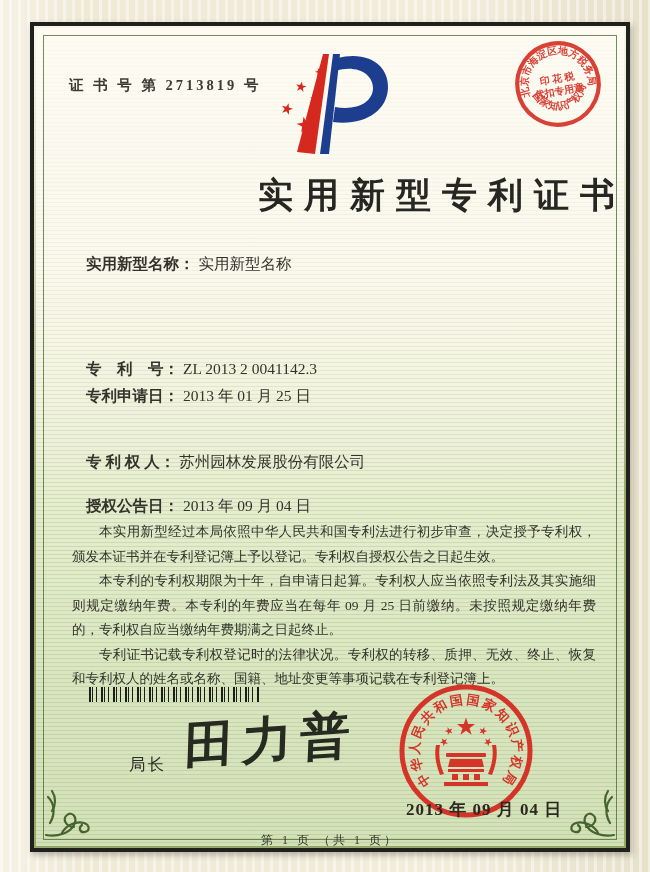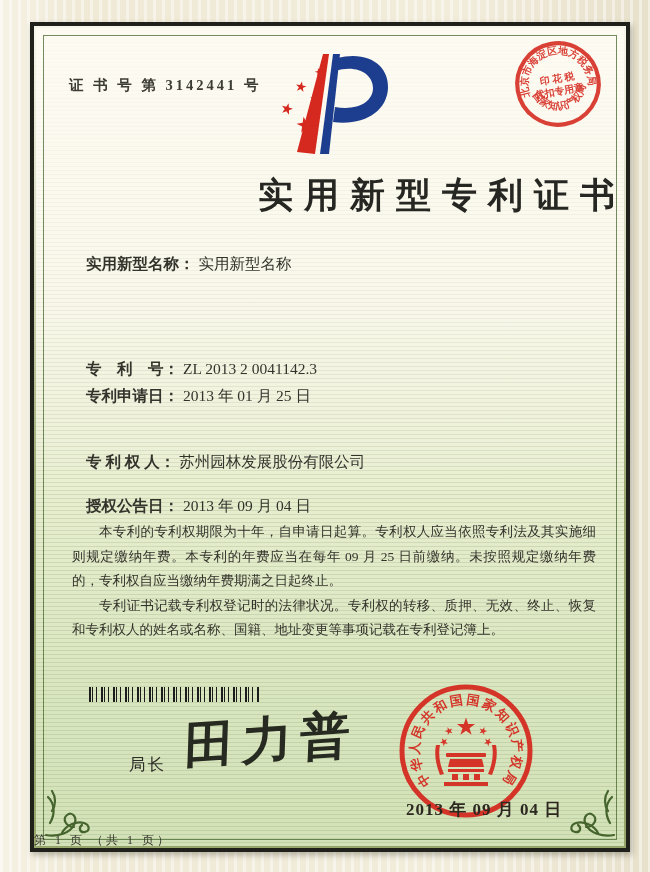--- a/index.html
+++ b/index.html
@@ -71,21 +71,21 @@
     font-size:50px;font-weight:700;color:#262a20;
     transform:rotate(-4deg) skewX(-6deg);letter-spacing:8px;
     font-family:"DejaVu Sans","Liberation Sans",sans-serif;
   }
   .office-seal{position:absolute;left:360px;top:653px;width:144px;height:144px;opacity:.93;}
   .seal-date{
     position:absolute;left:360px;top:772px;width:180px;text-align:center;
     font-size:17px;font-weight:700;color:#2c2820;letter-spacing:1px;z-index:6;
   }
   .footer{
-    position:absolute;left:0;top:806px;width:100%;
+    position:absolute;left:0;top:806px;width:100%;text-align:center;
     font-size:12px;color:#35352c;letter-spacing:3px;
   }
   .seal-text{fill:#d5281e;font-weight:700;}
 </style>
 </head>
 <body>
 
 <div class="page">
   <div class="frame">
     <div class="inner-border"></div>
@@ -102,21 +102,21 @@
       <g stroke="#46642d" fill="none" stroke-width="2.2" stroke-linecap="round">
         <path d="M50,48 C38,50 26,46 22,38 C18,30 24,24 29,28 C34,32 30,40 22,40"></path>
         <path d="M46,36 C40,26 42,16 48,10"></path>
         <path d="M34,46 C30,38 20,34 12,36 C6,38 6,44 11,45 C16,46 18,41 14,38"></path>
         <path d="M44,24 C40,18 40,10 44,4"></path>
       </g>
     </svg>
 
     <div class="content">
 
-      <div class="cert-no">证 书 号 第 3142441 号</div>
+      <div class="cert-no">证 书 号 第 2713819 号</div>
 
       <svg class="logo" viewBox="0 0 130 108">
         <defs>
           <path id="star" d="M0,-10 L-2.29,-3.15 L-9.51,-3.09 L-3.71,1.21 L-5.88,8.09 L0,3.9 L5.88,8.09 L3.71,1.21 L9.51,-3.09 L2.29,-3.15 Z"></path>
         </defs>
         <g fill="#d5281e">
           <use href="#star" transform="translate(58,22) scale(0.42) rotate(-14)"></use>
           <use href="#star" transform="translate(40,37) scale(0.55) rotate(10)"></use>
           <use href="#star" transform="translate(56,49) scale(0.70) rotate(-6)"></use>
           <use href="#star" transform="translate(26,59) scale(0.60) rotate(16)"></use>
@@ -155,20 +155,21 @@
         <span class="flabel">专利申请日：</span><span class="fvalue">2013 年 01 月 25 日</span>
       </div>
       <div class="field f4">
         <span class="flabel">专 利 权 人：</span><span class="fvalue">苏州园林发展股份有限公司</span>
       </div>
       <div class="field f5">
         <span class="flabel">授权公告日：</span><span class="fvalue">2013 年 09 月 04 日</span>
       </div>
 
       <div class="paras">
+        <p>本实用新型经过本局依照中华人民共和国专利法进行初步审查，决定授予专利权，颁发本证书并在专利登记簿上予以登记。专利权自授权公告之日起生效。</p>
         <p>本专利的专利权期限为十年，自申请日起算。专利权人应当依照专利法及其实施细则规定缴纳年费。本专利的年费应当在每年 09 月 25 日前缴纳。未按照规定缴纳年费的，专利权自应当缴纳年费期满之日起终止。</p>
         <p>专利证书记载专利权登记时的法律状况。专利权的转移、质押、无效、终止、恢复和专利权人的姓名或名称、国籍、地址变更等事项记载在专利登记簿上。</p>
       </div>
 
       <div class="barcode"></div>
 
       <div class="sig-label">局长</div>
       <div class="sig-name">田力普</div>
 
       <svg class="office-seal" viewBox="0 0 144 144">

